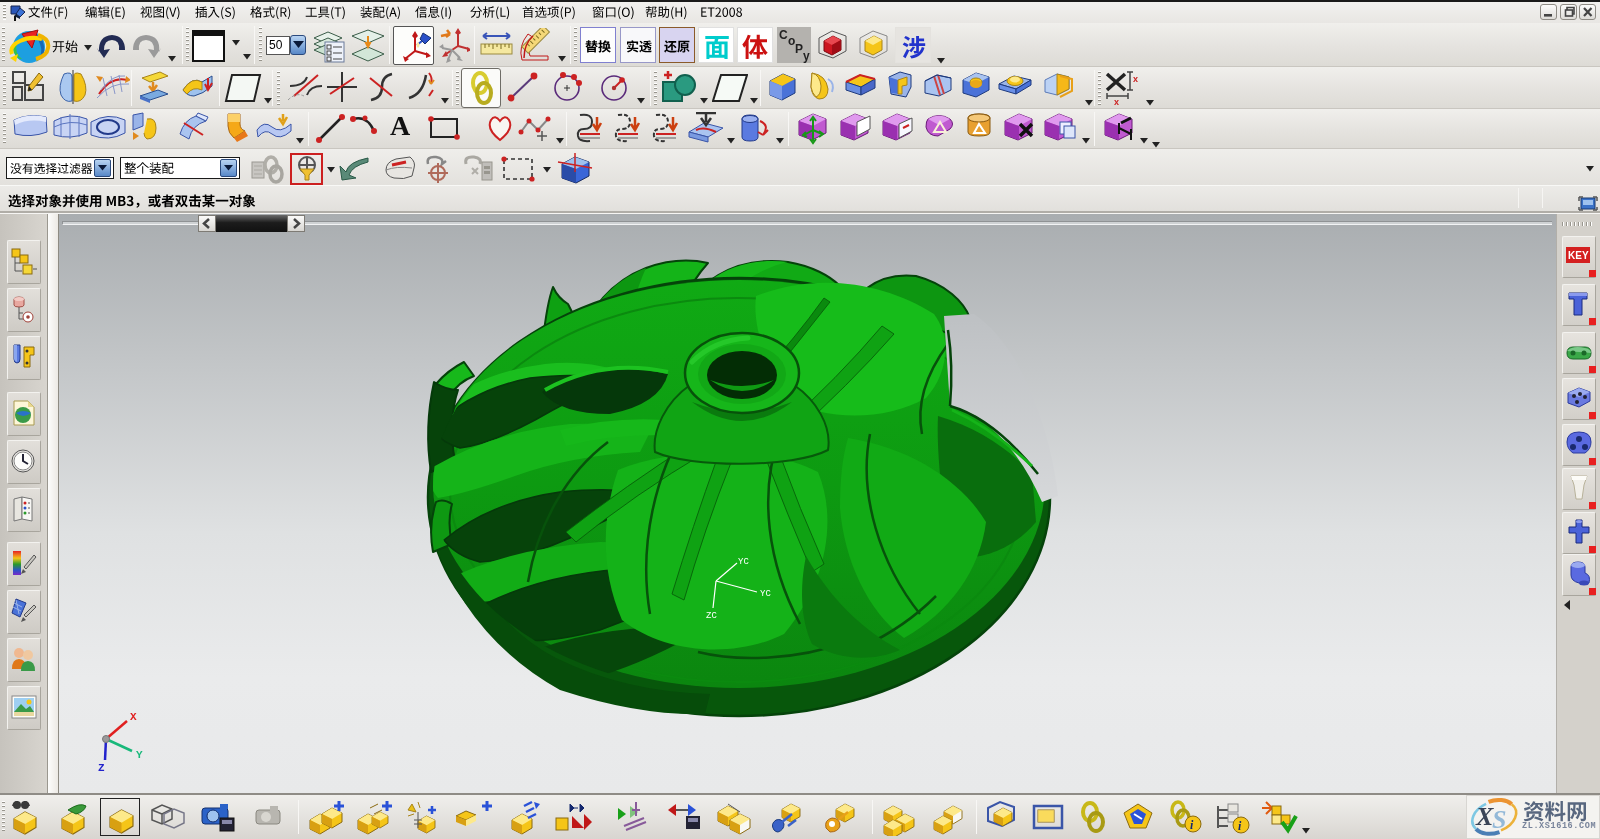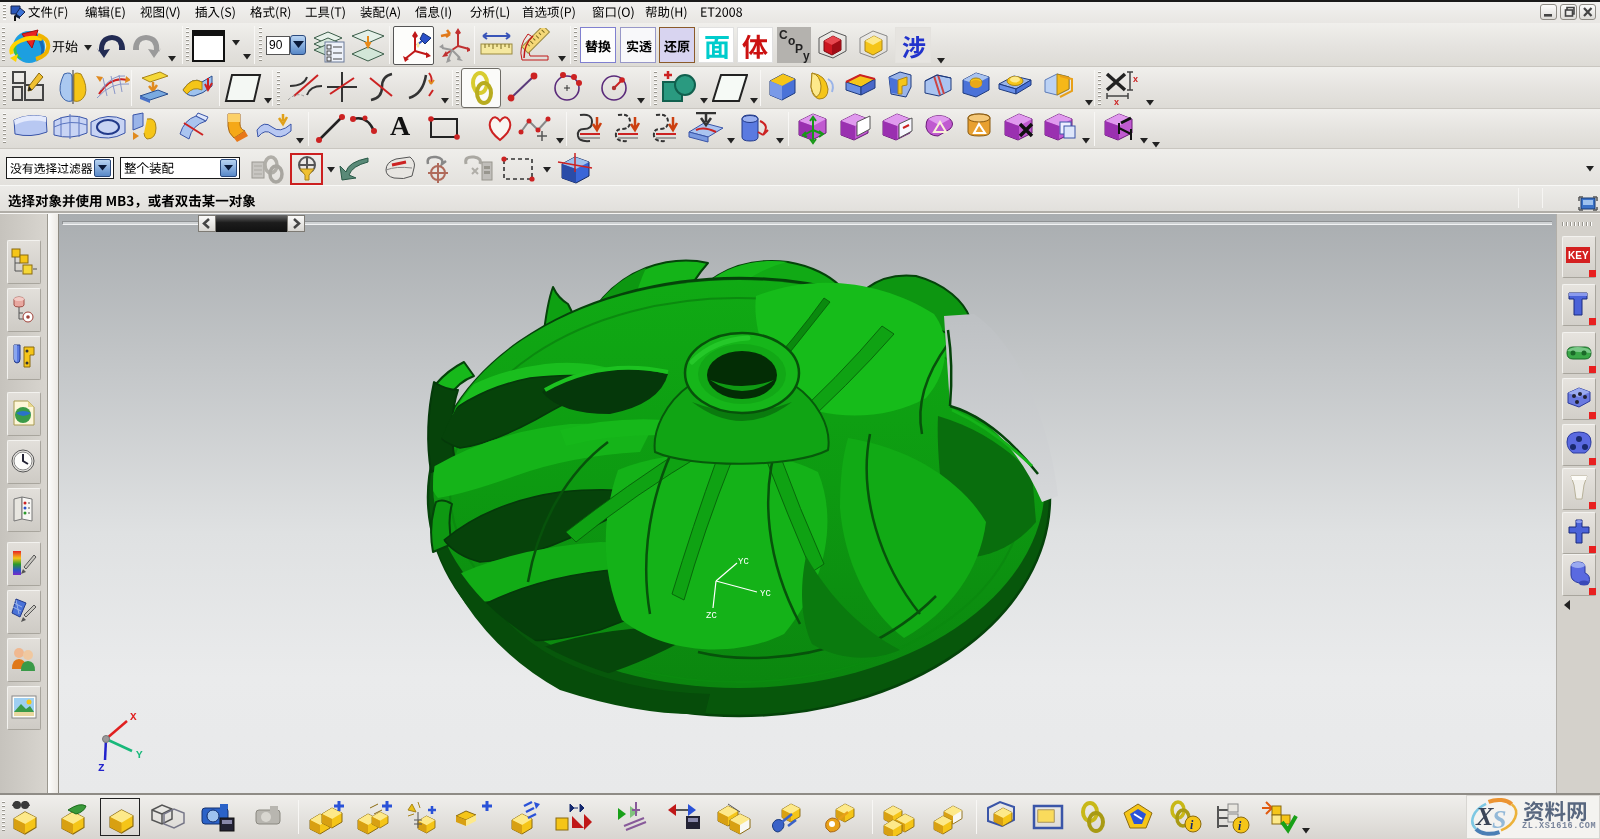--- a/index.html
+++ b/index.html
@@ -100,21 +100,21 @@
 <div class="abs" style="left:192px;top:30px;width:33px;height:32px;background:#fff;border:2px solid #111;border-top-width:6px"></div>
 <svg class="abs" style="left:232px;top:40px" width="8" height="6" viewBox="0 0 8 6">
     <path d="M0 0 H8 L4 5.5 Z" fill="#222"></path>
   </svg>
 <svg class="abs" style="left:243px;top:54px" width="8" height="6" viewBox="0 0 8 6">
     <path d="M0 0 H8 L4 5.5 Z" fill="#222"></path>
   </svg>
 <div class="abs" style="left:254px;top:26px;width:1px;height:38px;background:#aeaba4;border-right:1px solid #f8f7f5"></div>
 <div class="abs" style="left:259px;top:27px;width:3px;height:36px;background:repeating-linear-gradient(#fff 0 1px,#97948c 1px 2px,#fff0 2px 4px)"></div>
 <div class="abs" style="left:266px;top:36px;width:24px;height:19px;background:#fff;border:1px solid #555"></div>
-<div class="abs" style="left:269px;top:38px;font-size:12px">90</div>
+<div class="abs" style="left:269px;top:38px;font-size:12px">50</div>
 <div class="abs" style="left:290px;top:35px;width:16px;height:20px;background:linear-gradient(#b8d4f2,#5888c8);border:1px solid #2a4a7e;border-radius:3px"></div>
 <svg class="ic" style="left:293px;top:41px" width="11" height="8" viewBox="0 0 11 8">
     <path d="M0 0 H11 L5.5 7 Z" fill="#0a1a3a"></path>
   </svg>
 <svg class="ic" style="left:312px;top:28px" width="34" height="36" viewBox="0 0 34 36">
 <path d="M2 10 L16 4 L30 10 L16 16 Z" fill="#e8f2ea" stroke="#3a5c48"></path>
 <path d="M2 16 L16 10 L30 16 L16 22 Z" fill="#daeade" stroke="#3a5c48"></path>
 <path d="M2 22 L16 16 L30 22 L16 28 Z" fill="#cce2d2" stroke="#3a5c48"></path>
 <rect x="13" y="14" width="19" height="20" fill="#eef2fa" stroke="#6a7a9a"></rect>
 <rect x="15" y="17" width="4" height="4" fill="none" stroke="#444"></rect>

